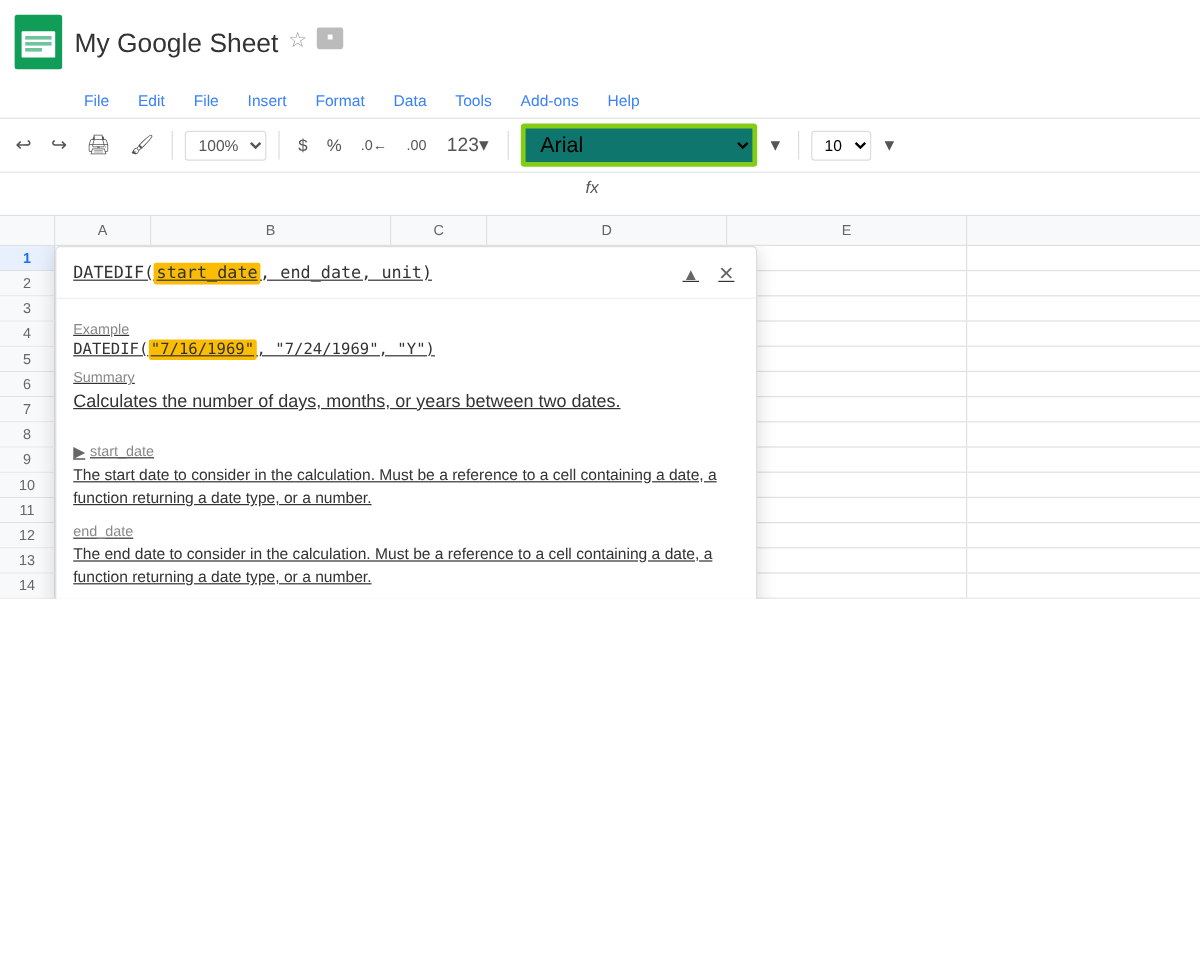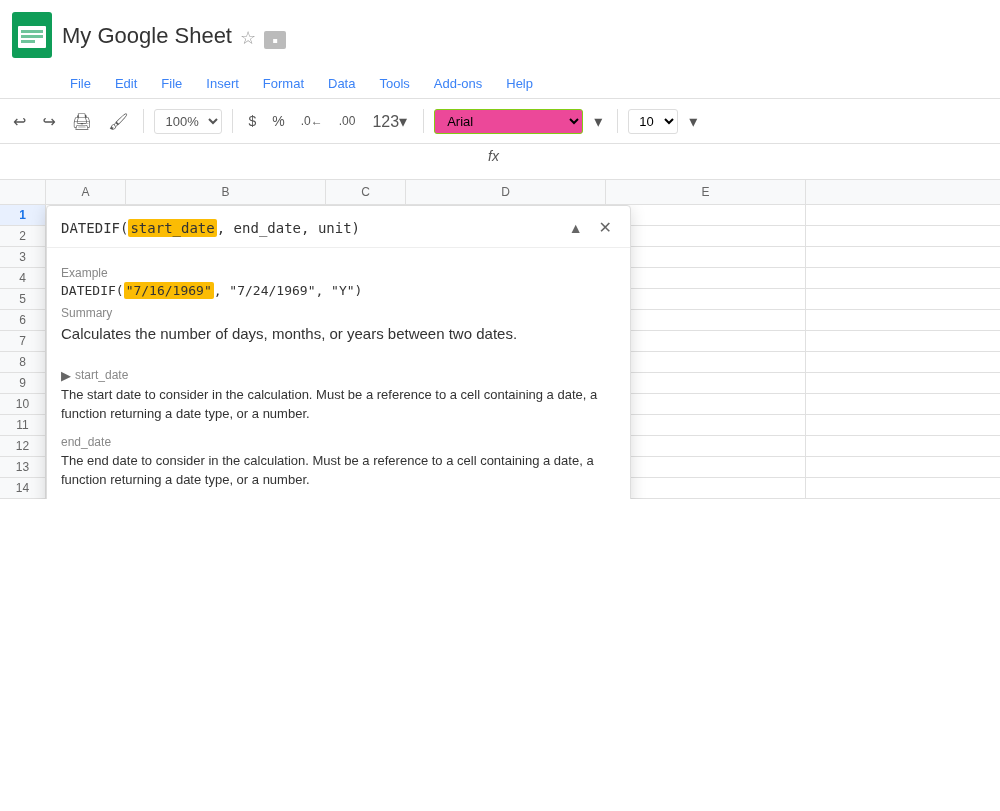--- a/index.html
+++ b/index.html
@@ -20,21 +20,21 @@
     }
     .title-area {
       display: flex;
       flex-direction: column;
     }
     .doc-title {
       font-size: 22px;
       font-weight: 400;
       color: #333;
       display: flex;
-      align-items: flex-end;
+      align-items: flex-start;
       gap: 8px;
       line-height: 1.2;
     }
     .star-icon, .folder-icon {
       color: #999;
       font-size: 18px;
       cursor: pointer;
     }
     .folder-icon {
       font-size: 16px;
@@ -103,26 +103,26 @@
       color: #555;
     }
     .toolbar-currency, .toolbar-percent, .toolbar-decimal {
       font-size: 14px;
       color: #555;
       padding: 4px 5px;
       cursor: pointer;
       border-radius: 3px;
     }
     .font-select {
-      border: 1px solid #84cc16;
+      border: 4px solid #84cc16;
       border-radius: 3px;
       padding: 3px 8px;
-      font-size: 13px;
+      font-size: 18px;
       min-width: 120px;
-      background: #ec4899;
+      background: #0f766e;
     }
     .font-size-select {
       border: 1px solid #ddd;
       border-radius: 3px;
       padding: 3px 6px;
       font-size: 13px;
       width: 50px;
       background: #fff;
     }
 
@@ -238,20 +238,21 @@
       top: 0;
       left: 46px;
       width: 585px;
       background: #fff;
       border: 1px solid #ddd;
       border-radius: 4px;
       box-shadow: 0 4px 16px rgba(0,0,0,0.15);
       z-index: 100;
       padding: 0;
       font-size: 13px;
+      text-decoration: underline;
     }
     .popup-header {
       display: flex;
       align-items: center;
       justify-content: space-between;
       padding: 10px 14px 8px 14px;
       border-bottom: 1px solid #eee;
     }
     .popup-func-sig {
       font-size: 14px;

